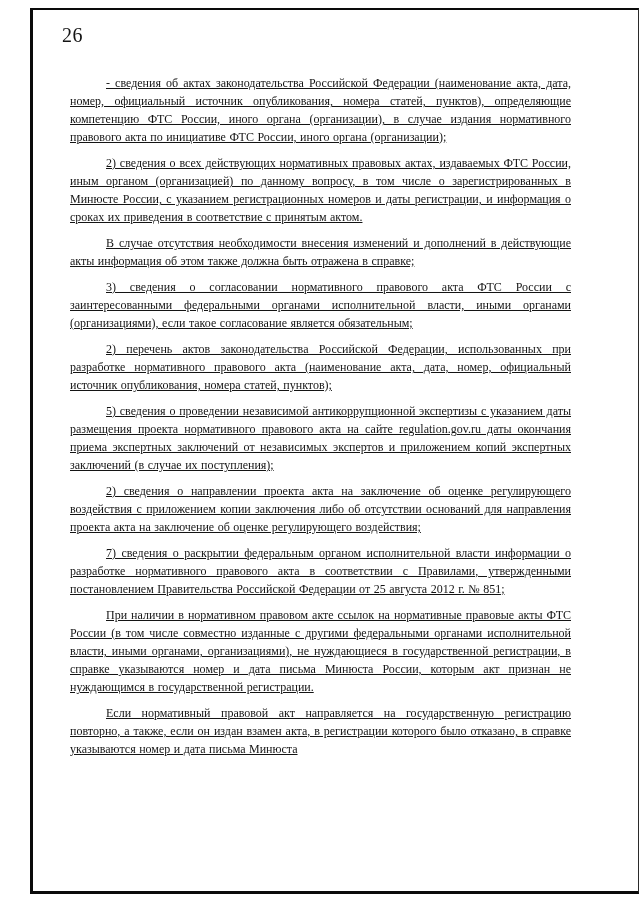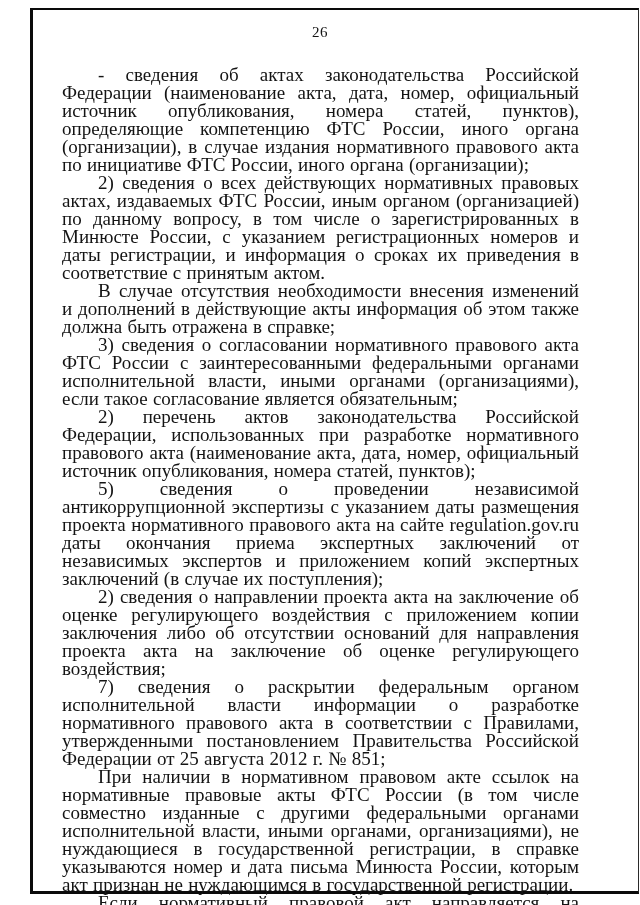--- a/index.html
+++ b/index.html
@@ -27,37 +27,37 @@
     border-top: 2px solid #0a0a0a;
     border-bottom: 3px solid #0a0a0a;
     border-right: 1px solid #2a2a2a;
     pointer-events: none;
   }
   .page-number {
     position: absolute;
     top: 24px;
     left: 62px;
     width: 516px;
-    text-align: center;
-    font-size: 15px;
+    font-size: 20px;
     letter-spacing: 0.5px;
   }
   .content {
     position: absolute;
     left: 62px;
     top: 66px;
     width: 517px;
   }
   .para {
-    margin: 0;
-    font-size: 19px;
+    margin: 8px;
+    font-size: 12px;
     line-height: 18px;
     text-align: justify;
     text-indent: 36px;
     word-spacing: 0.5px;
+    text-decoration: underline;
   }
 </style>
 </head>
 <body>
 
 <div class="page">
   <div class="scan-frame"></div>
 
   <div class="page-number">26</div>
 

